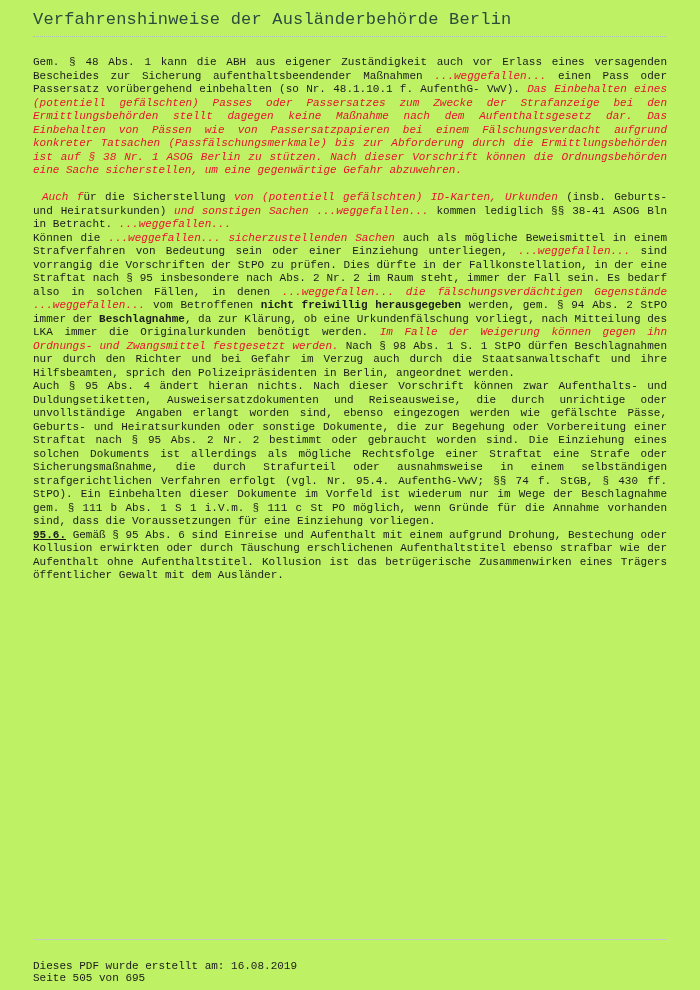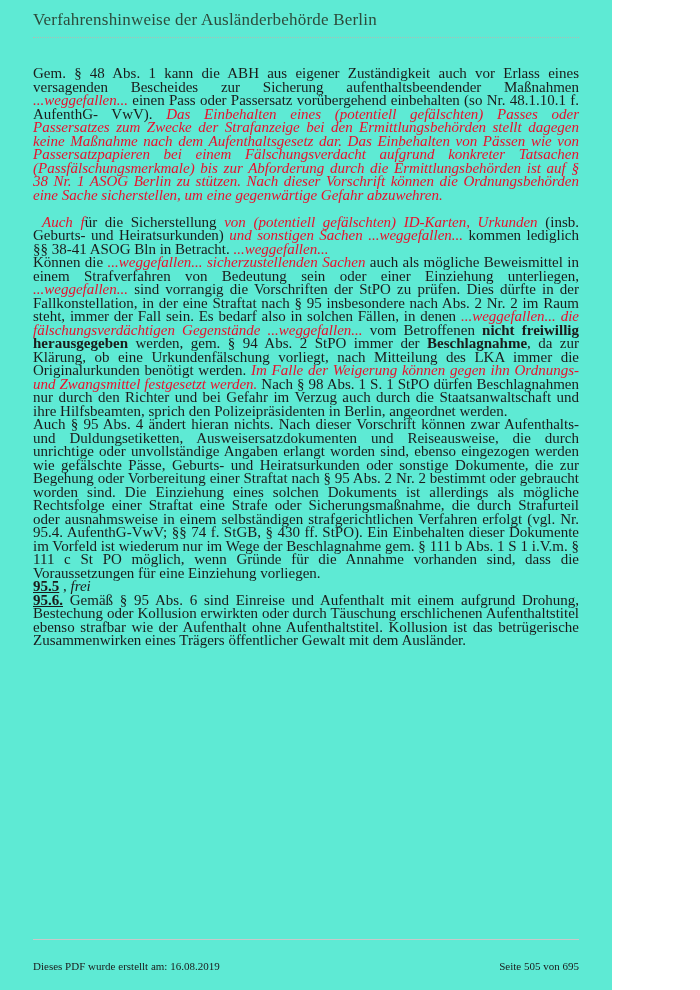--- a/index.html
+++ b/index.html
@@ -4,51 +4,51 @@
 <style>
   :root{
     --title-color:#2d4b3c;
     --red:#e8112d;
     --body-color:#1b1b1b;
     --dotted-rule:#aebcb4;
     --footer-rule:#c9c9c9;
   }
   html,body{margin:0;padding:0;background:#fff;}
   .page{
-    position:relative;width:612px;height:990px;background:#5eead4;overflow:hidden;
-    font-family:Liberation Serif, serif;
+    position:relative;width:700px;height:990px;background:#bef264;overflow:hidden;
+    font-family:Liberation Mono, monospace;
   }
   .content{position:absolute;left:33px;right:33px;top:10px;}
   .doc-title{
     margin:0;font-size:17px;font-weight:400;color:var(--title-color,#2d4b3c);
     letter-spacing:0.2px;
   }
   .title-rule{
     margin-top:7px;border-top:1px dotted var(--dotted-rule,#aebcb4);height:0;
   }
   .body-text{
-    margin-top:29px;font-size:15px;line-height:13.5px;color:var(--body-color,#1b1b1b);
+    margin-top:19px;font-size:11px;line-height:13.5px;color:var(--body-color,#1b1b1b);
     text-align:justify;
   }
   .para{margin:0;}
   .para.gap{margin-top:13.5px;}
   .para.indent{text-indent:9px;}
   .r-n{color:var(--body-color,#1b1b1b);}
   .r-ri{color:var(--red,#e8112d);font-style:italic;}
   .r-b{font-weight:bold;}
   .r-bu{font-weight:bold;text-decoration:underline;}
   .r-i{font-style:italic;}
   .footer-rule{
     position:absolute;left:33px;right:33px;top:939px;
     border-top:1px solid var(--footer-rule,#c9c9c9);height:0;
   }
   .footer{
     position:absolute;left:33px;right:33px;top:960px;
     display:flex;justify-content:space-between;
-    font-size:11px;color:var(--body-color,#1b1b1b);
+    font-size:11px;color:var(--body-color,#1b1b1b);flex-direction:column;
   }
 </style>
 </head>
 <body>
 
 <div class="page">
   <div class="content">
 
     <h1 class="doc-title">Verfahrenshinweise der Ausländerbehörde Berlin</h1>
     <div class="title-rule"></div>
@@ -56,21 +56,20 @@
     <div class="body-text">
 
       <p class="para"><span class="r-n">Gem. § 48 Abs. 1 kann die ABH aus eigener Zuständigkeit auch vor Erlass eines versagenden Bescheides zur Sicherung aufenthaltsbeendender Maßnahmen </span><span class="r-ri">...weggefallen...</span><span class="r-n"> einen Pass oder Passersatz vorübergehend einbehalten (so Nr. 48.1.10.1 f. AufenthG- VwV). </span><span class="r-ri">Das Einbehalten eines (potentiell gefälschten) Passes oder Passersatzes zum Zwecke der Strafanzeige bei den Ermittlungsbehörden stellt dagegen keine Maßnahme nach dem Aufenthaltsgesetz dar. Das Einbehalten von Pässen wie von Passersatzpapieren bei einem Fälschungsverdacht aufgrund konkreter Tatsachen (Passfälschungsmerkmale) bis zur Abforderung durch die Ermittlungsbehörden ist auf § 38 Nr. 1 ASOG Berlin zu stützen. Nach dieser Vorschrift können die Ordnungsbehörden eine Sache sicherstellen, um eine gegenwärtige Gefahr abzuwehren.</span></p>
 
       <p class="para gap indent"><span class="r-ri">Auch f</span><span class="r-n">ür die Sicherstellung </span><span class="r-ri">von (potentiell gefälschten) ID-Karten, Urkunden </span><span class="r-n">(insb. Geburts- und Heiratsurkunden) </span><span class="r-ri">und sonstigen Sachen ...weggefallen...</span><span class="r-n"> kommen lediglich §§ 38-41 ASOG Bln in Betracht. </span><span class="r-ri">...weggefallen...</span></p>
 
       <p class="para"><span class="r-n">Können die </span><span class="r-ri">...weggefallen... sicherzustellenden Sachen</span><span class="r-n"> auch als mögliche Beweismittel in einem Strafverfahren von Bedeutung sein oder einer Einziehung unterliegen, </span><span class="r-ri">...weggefallen...</span><span class="r-n"> sind vorrangig die Vorschriften der StPO zu prüfen. Dies dürfte in der Fallkonstellation, in der eine Straftat nach § 95 insbesondere nach Abs. 2 Nr. 2 im Raum steht, immer der Fall sein. Es bedarf also in solchen Fällen, in denen </span><span class="r-ri">...weggefallen... die fälschungsverdächtigen Gegenstände ...weggefallen...</span><span class="r-n"> vom Betroffenen </span><span class="r-b">nicht freiwillig herausgegeben</span><span class="r-n"> werden, gem. § 94 Abs. 2 StPO immer der </span><span class="r-b">Beschlagnahme</span><span class="r-n">, da zur Klärung, ob eine Urkundenfälschung vorliegt, nach Mitteilung des LKA immer die Originalurkunden benötigt werden. </span><span class="r-ri">Im Falle der Weigerung können gegen ihn Ordnungs- und Zwangsmittel festgesetzt werden.</span><span class="r-n"> Nach § 98 Abs. 1 S. 1 StPO dürfen Beschlagnahmen nur durch den Richter und bei Gefahr im Verzug auch durch die Staatsanwaltschaft und ihre Hilfsbeamten, sprich den Polizeipräsidenten in Berlin, angeordnet werden.</span></p>
 
       <p class="para"><span class="r-n">Auch § 95 Abs. 4 ändert hieran nichts. Nach dieser Vorschrift können zwar Aufenthalts- und Duldungsetiketten, Ausweisersatzdokumenten und Reiseausweise, die durch unrichtige oder unvollständige Angaben erlangt worden sind, ebenso eingezogen werden wie gefälschte Pässe, Geburts- und Heiratsurkunden oder sonstige Dokumente, die zur Begehung oder Vorbereitung einer Straftat nach § 95 Abs. 2 Nr. 2 bestimmt oder gebraucht worden sind. Die Einziehung eines solchen Dokuments ist allerdings als mögliche Rechtsfolge einer Straftat eine Strafe oder Sicherungsmaßnahme, die durch Strafurteil oder ausnahmsweise in einem selbständigen strafgerichtlichen Verfahren erfolgt (vgl. Nr. 95.4. AufenthG-VwV; §§ 74 f. StGB, § 430 ff. StPO). Ein Einbehalten dieser Dokumente im Vorfeld ist wiederum nur im Wege der Beschlagnahme gem. § 111 b Abs. 1 S 1 i.V.m. § 111 c St PO möglich, wenn Gründe für die Annahme vorhanden sind, dass die Voraussetzungen für eine Einziehung vorliegen.</span></p>
 
-      <p class="para"><span class="r-bu">95.5</span><span class="r-n"> , </span><span class="r-i">frei</span></p>
 
       <p class="para"><span class="r-bu">95.6.</span><span class="r-n"> Gemäß § 95 Abs. 6 sind Einreise und Aufenthalt mit einem aufgrund Drohung, Bestechung oder Kollusion erwirkten oder durch Täuschung erschlichenen Aufenthaltstitel ebenso strafbar wie der Aufenthalt ohne Aufenthaltstitel. Kollusion ist das betrügerische Zusammenwirken eines Trägers öffentlicher Gewalt mit dem Ausländer.</span></p>
 
     </div>
   </div>
 
   <div class="footer-rule"></div>
   <div class="footer">
     <span>Dieses PDF wurde erstellt am: 16.08.2019</span>
     <span>Seite 505 von 695</span>

